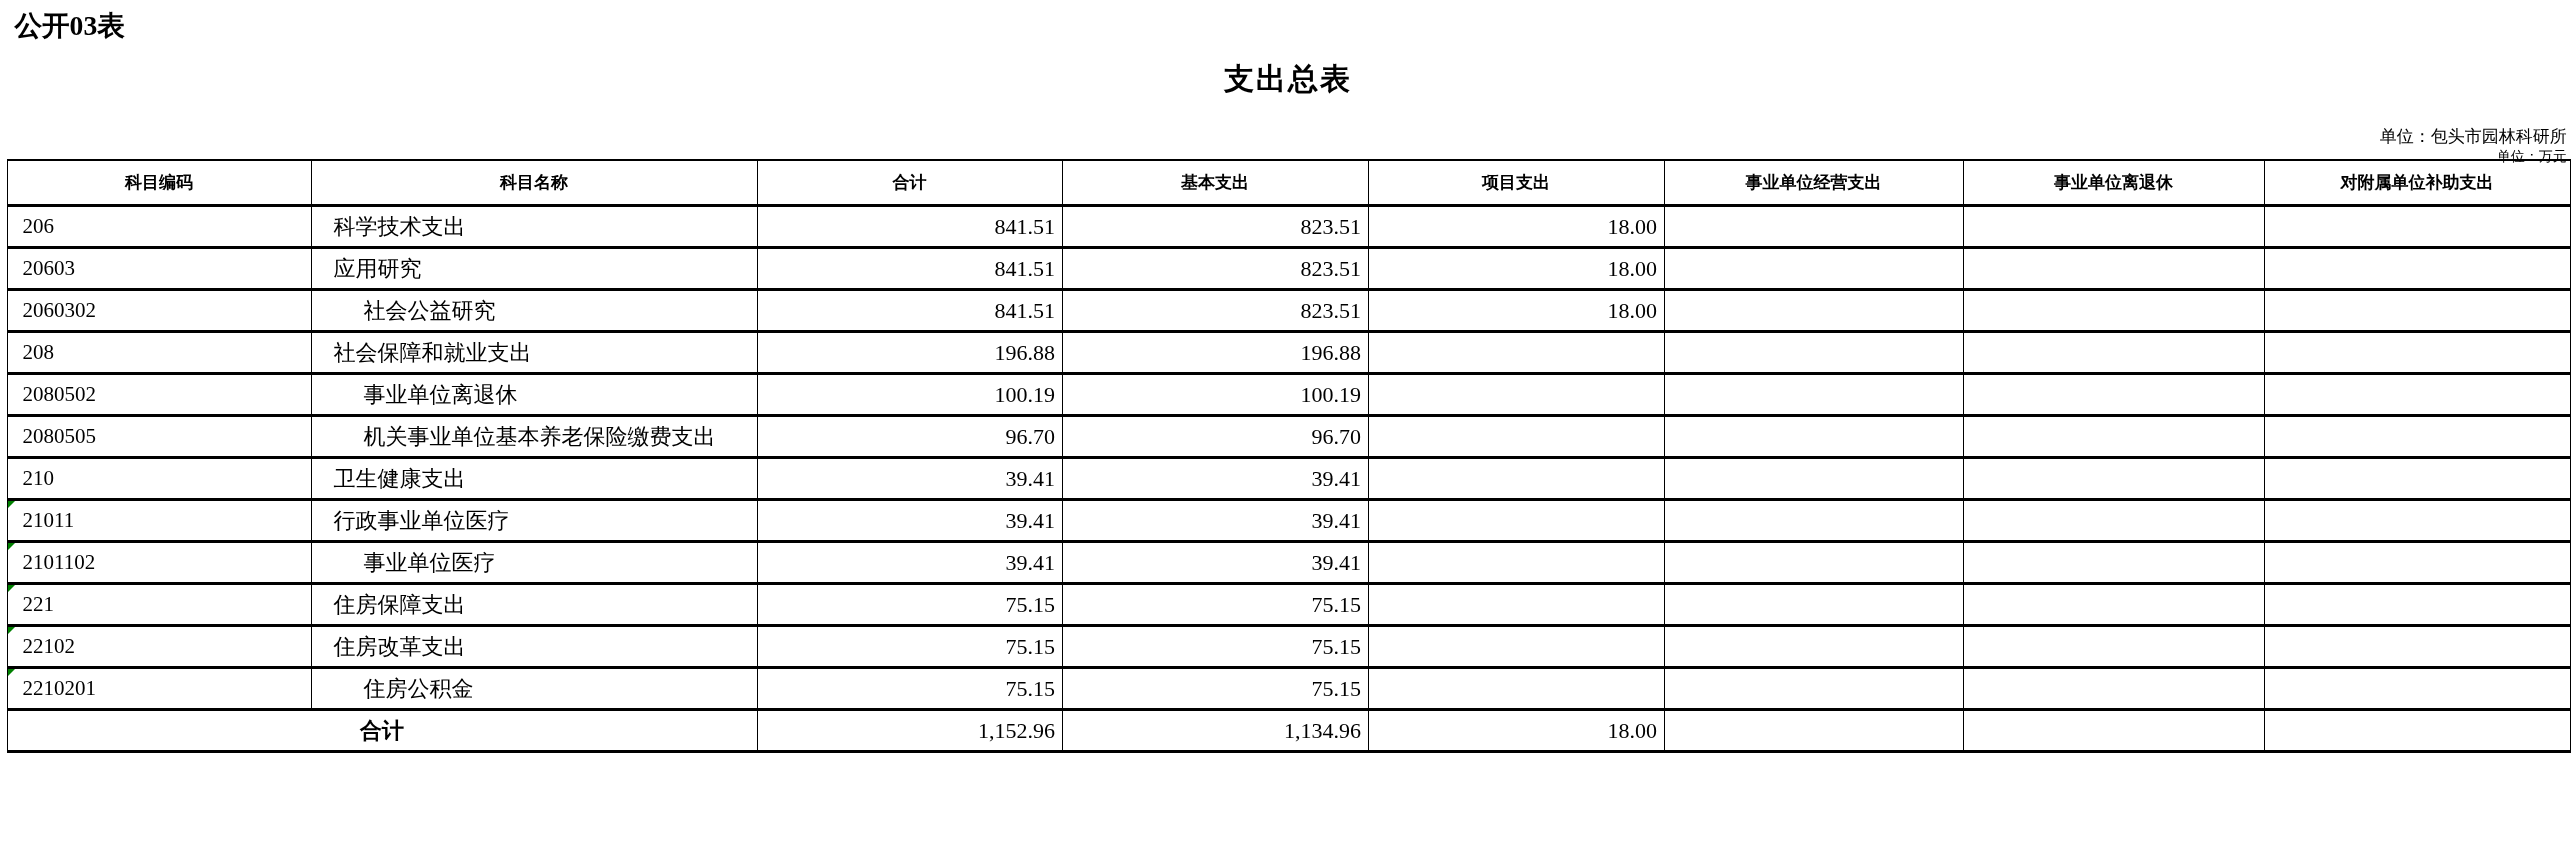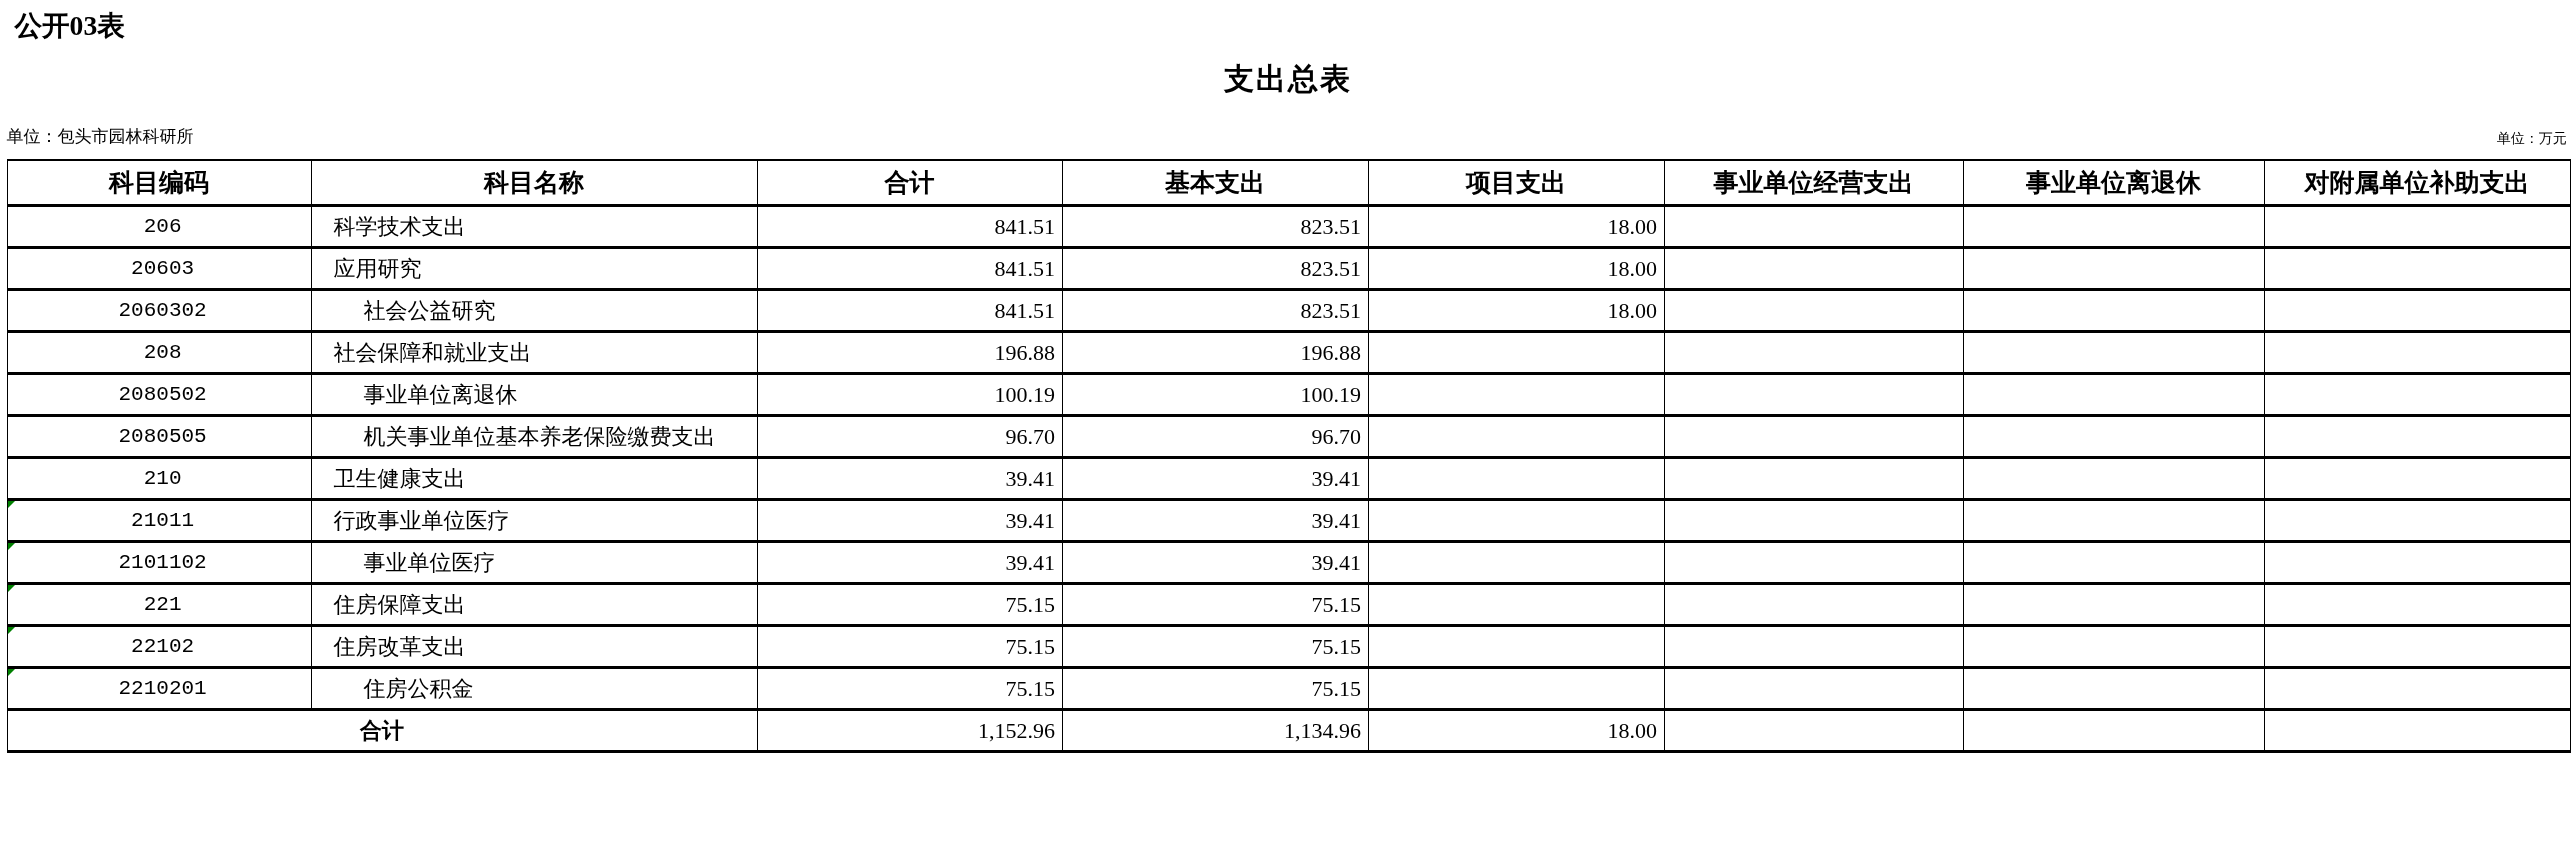--- a/index.html
+++ b/index.html
@@ -11,40 +11,40 @@
   .form-code{
     position:absolute;left:14.4px;top:6.6px;
     font-size:27.6px;font-weight:bold;white-space:nowrap;
   }
   .page-title{
     position:absolute;left:0;top:59px;width:100%;
     text-align:center;font-size:30px;font-weight:bold;letter-spacing:2px;
   }
   .meta-row{
     position:absolute;top:125px;left:6.6px;right:9.2px;
-    display:flex;justify-content:space-between;align-items:flex-end;
+    display:flex;align-items:flex-end;flex-direction:column;
   }
   .unit-name{font-size:17px;}
   .unit-currency{font-size:14px;}
   table.exp{
     position:absolute;top:159px;left:6.6px;width:2564px;
     border-collapse:collapse;table-layout:fixed;
   }
   .exp th,.exp td{
     border-left:1.3px solid #000;border-right:1.3px solid #000;
     border-top:3.3px solid #000;border-bottom:3.3px solid #000;
     overflow:hidden;white-space:nowrap;padding:0;
     vertical-align:middle;
   }
   .exp th{
     border-top-width:2px;height:43px;
-    font-size:25px;font-weight:bold;text-align:center;
+    font-size:17px;font-weight:bold;text-align:center;
   }
   .exp td{height:39px;font-size:22px;}
-  td.code{text-align:center;padding-left:7px;position:relative;font-size:21px;font-family:Liberation Mono, monospace;}
+  td.code{text-align:left;padding-left:15px;position:relative;font-size:21px;}
   td.code[data-flag="true"]::before{
     content:"";position:absolute;top:0;left:0;width:0;height:0;
     border-top:7.2px solid #008000;border-right:7.2px solid transparent;
   }
   td.name{text-align:left;padding-left:22px;}
   td.name[data-indent="1"]{}
   td.name[data-indent="2"]{padding-left:52px;}
   td.num{text-align:right;padding-right:6.6px;}
   td.total-label{text-align:center;font-weight:bold;}
 </style>

